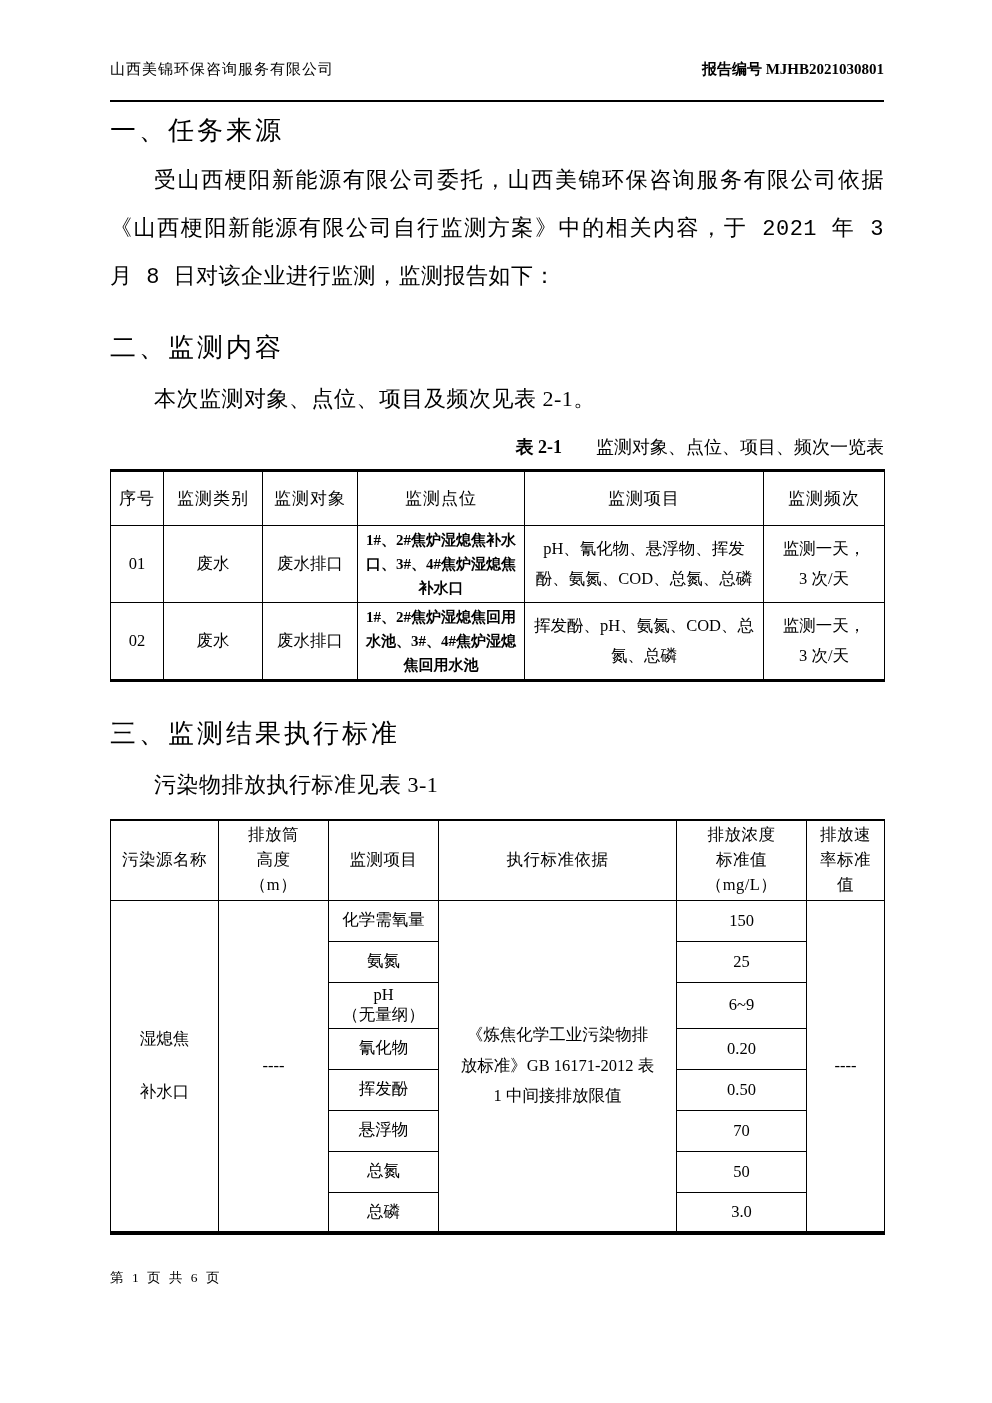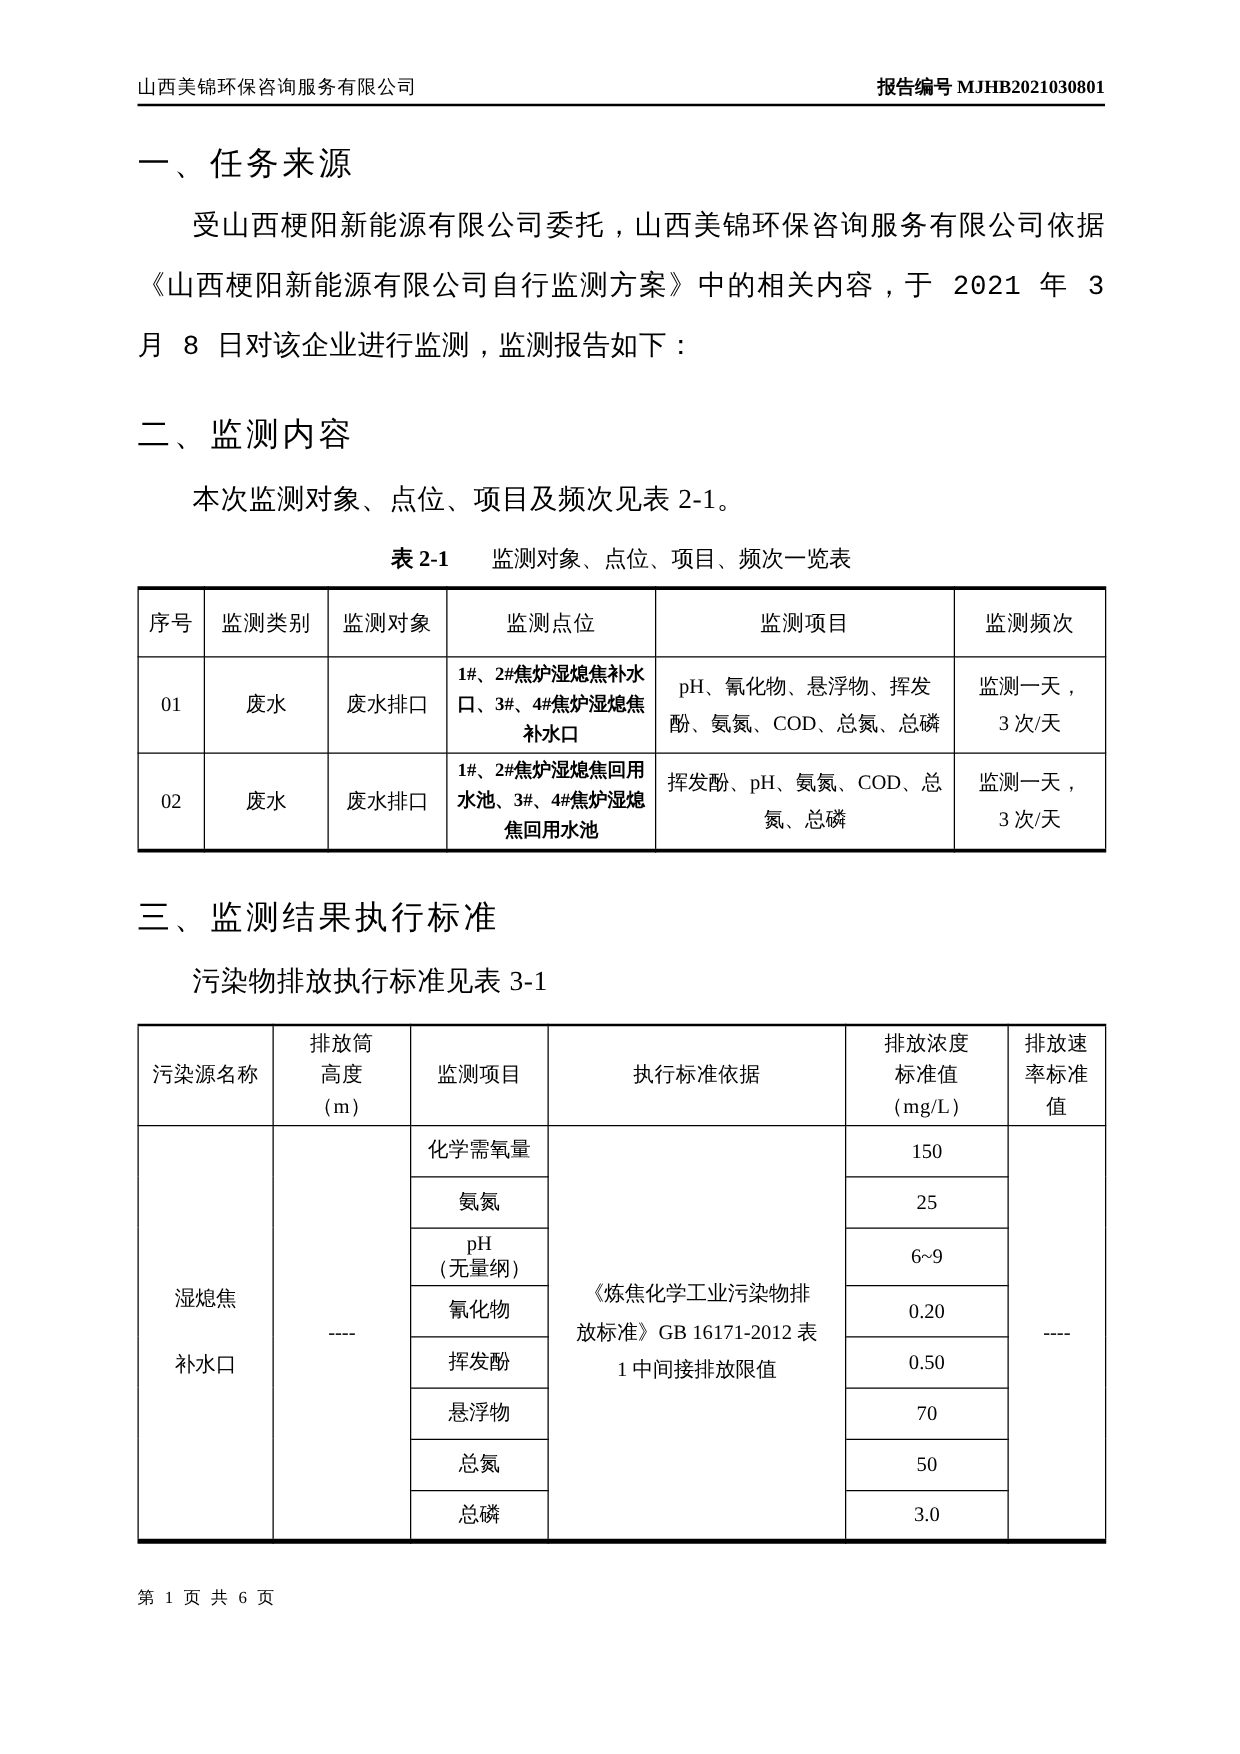--- a/index.html
+++ b/index.html
@@ -12,49 +12,49 @@
   .page{
     box-sizing:border-box;
     width:992px;height:1403px;
     padding:60px 108px 0 110px;
     position:relative;
   }
   
   .page-header{
     display:flex;justify-content:space-between;align-items:flex-end;
     font-size:15px;
-    padding-bottom:4px;
+    padding-bottom:21px;
     border-bottom:2.5px solid #000;
   }
   .company-name{letter-spacing:1px;}
   .report-number{font-weight:700;}
   
   h1.section-title{
     font-size:26px;font-weight:400;
     letter-spacing:3px;
     margin:0;
   }
-  #title-1{margin-top:28px;font-family:Liberation Mono, monospace;}
+  #title-1{margin-top:11px;font-family:Liberation Mono, monospace;}
   #title-2{margin-top:28px;}
   #title-3{margin-top:34px;}
   p.body-par{
     font-size:22px;line-height:48px;
     text-align:justify;text-indent:2em;
     letter-spacing:0.5px;
     margin:10px 0 0 0;
     font-family:Liberation Mono, monospace;
   }
   p.intro-par{
     font-size:22px;line-height:40px;
     text-indent:2em;letter-spacing:0.5px;
     margin:14px 0 0 0;
   }
   
   .table-caption{
-    text-align:center;font-size:18px;
+    text-align:right;font-size:18px;
     margin-top:16px;
   }
   .table-caption .cap-label{font-weight:700;margin-right:34px;}
   
   table{
     border-collapse:collapse;table-layout:fixed;
     width:774px;
     margin-top:10px;
   }
   th,td{

